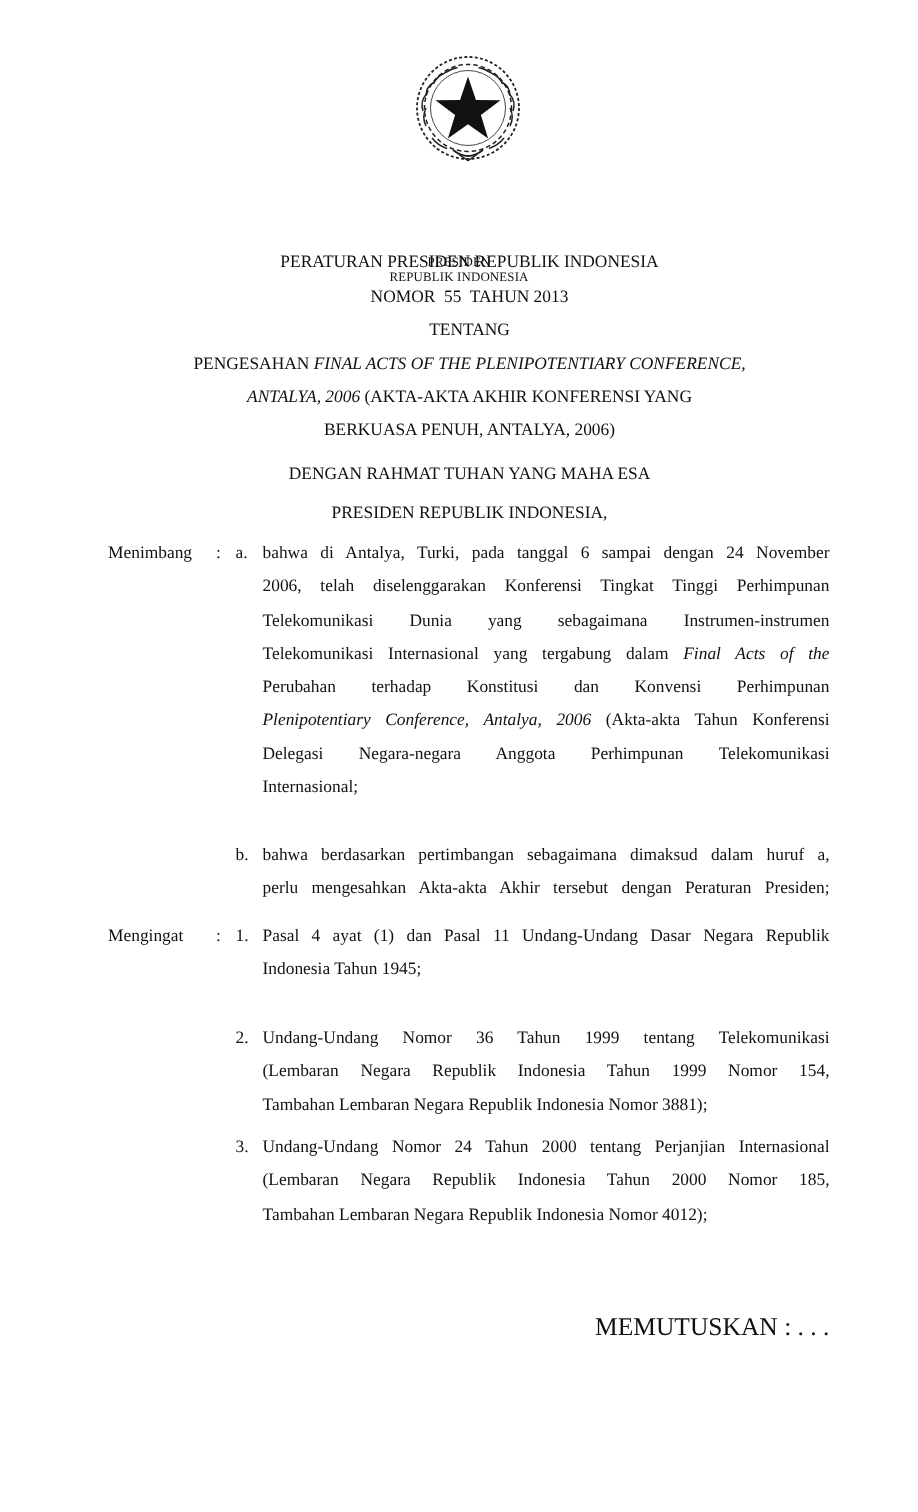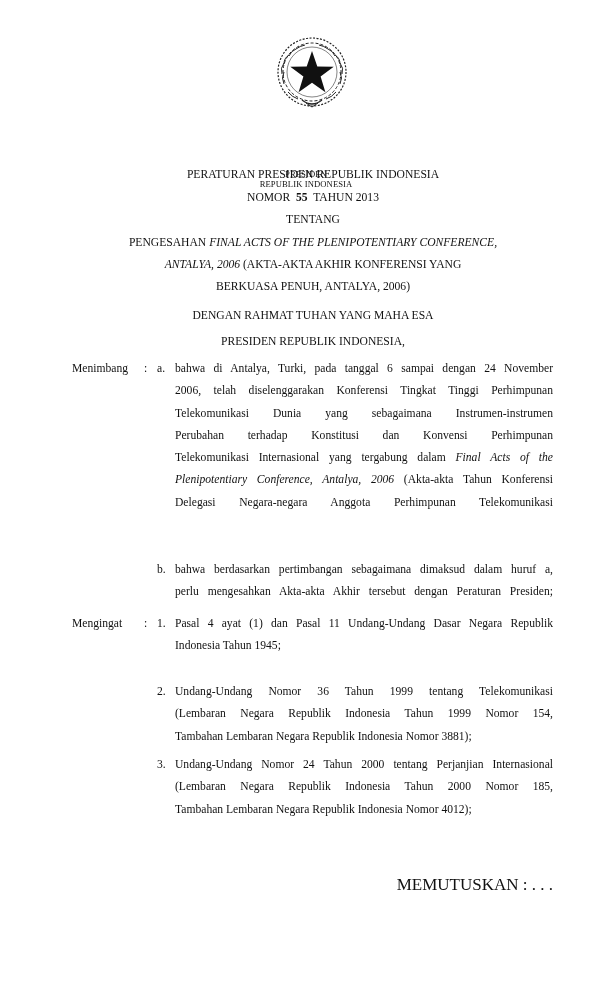--- a/index.html
+++ b/index.html
@@ -35,21 +35,21 @@
     }
     .center-line {
       position: absolute;
       left: 0;
       width: 626px;
       text-align: center;
       font-size: 11.6px;
       line-height: 14px;
       white-space: nowrap;
     }
-    .center-line b { font-weight: bold; }
+    .center-line b { font-weight: normal; }
     .center-line i { font-style: italic; }
 
     .section-label {
       position: absolute;
       left: 72px;
       font-size: 11.6px;
       line-height: 14px;
     }
     .colon {
       position: absolute;
@@ -148,24 +148,25 @@
 <div class="center-line" style="top:335px;">PRESIDEN REPUBLIK INDONESIA,</div>
 
 <div class="section-label" style="top:362px;">Menimbang</div>
 <div class="colon" style="top:362px;">:</div>
 
 <div class="item-marker" style="top:362px;">a.</div>
 <div class="item-body" style="top:358px;">
   <span class="ln">bahwa di Antalya, Turki, pada tanggal 6 sampai dengan 24 November</span>
   <span class="ln">2006, telah diselenggarakan Konferensi Tingkat Tinggi Perhimpunan</span>
   <span class="ln">Telekomunikasi Dunia yang sebagaimana Instrumen-instrumen</span>
+  <span class="ln"><span>Telekomunikasi Internasional yang tergabung dalam </span><i>Final Acts of the</i></span>
   <span class="ln">Perubahan terhadap Konstitusi dan Konvensi Perhimpunan</span>
-  <span class="ln"><span>Telekomunikasi Internasional yang tergabung dalam </span><i>Final Acts of the</i></span>
   <span class="ln"><i>Plenipotentiary Conference, Antalya, 2006</i><span> (Akta-akta Tahun Konferensi</span></span>
   <span class="ln">Delegasi Negara-negara Anggota Perhimpunan Telekomunikasi</span>
+  <span class="ln last">Internasional;</span>
 </div>
 
 <div class="item-marker" style="top:563px;">b.</div>
 <div class="item-body" style="top:559px;">
   <span class="ln">bahwa berdasarkan pertimbangan sebagaimana dimaksud dalam huruf a,</span>
   <span class="ln">perlu mengesahkan Akta-akta Akhir tersebut dengan Peraturan Presiden;</span>
 </div>
 
 <div class="section-label" style="top:617px;">Mengingat</div>
 <div class="colon" style="top:617px;">:</div>

